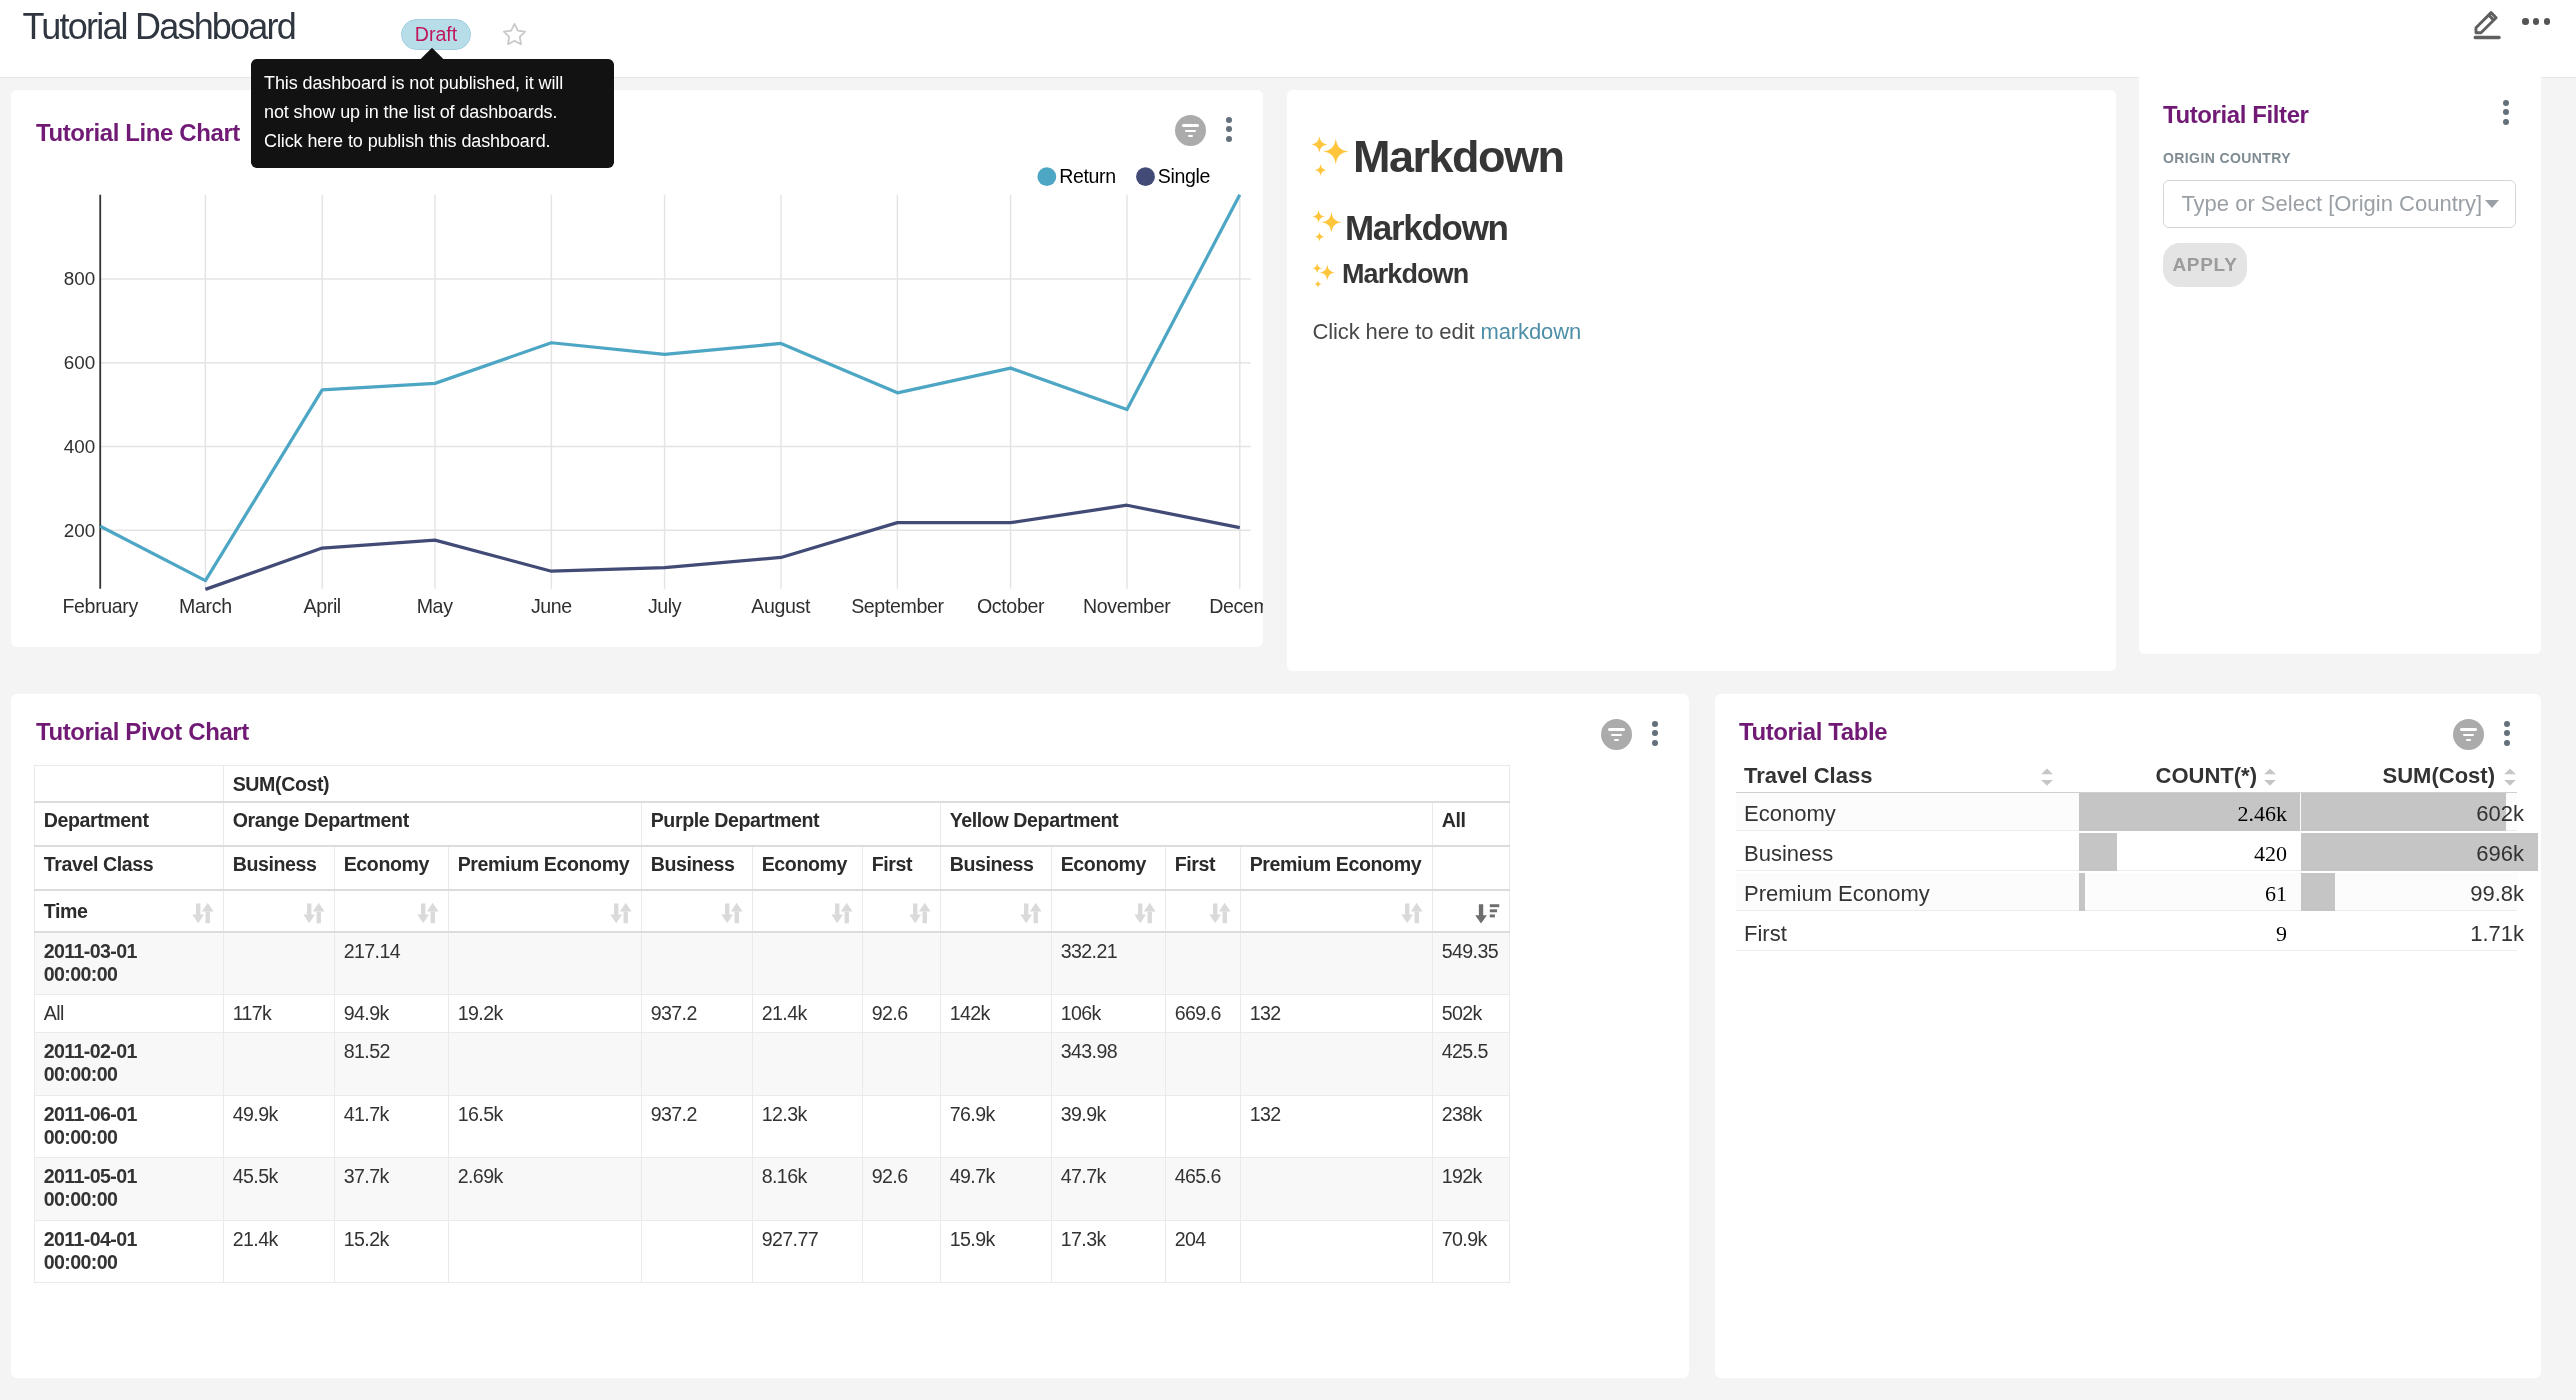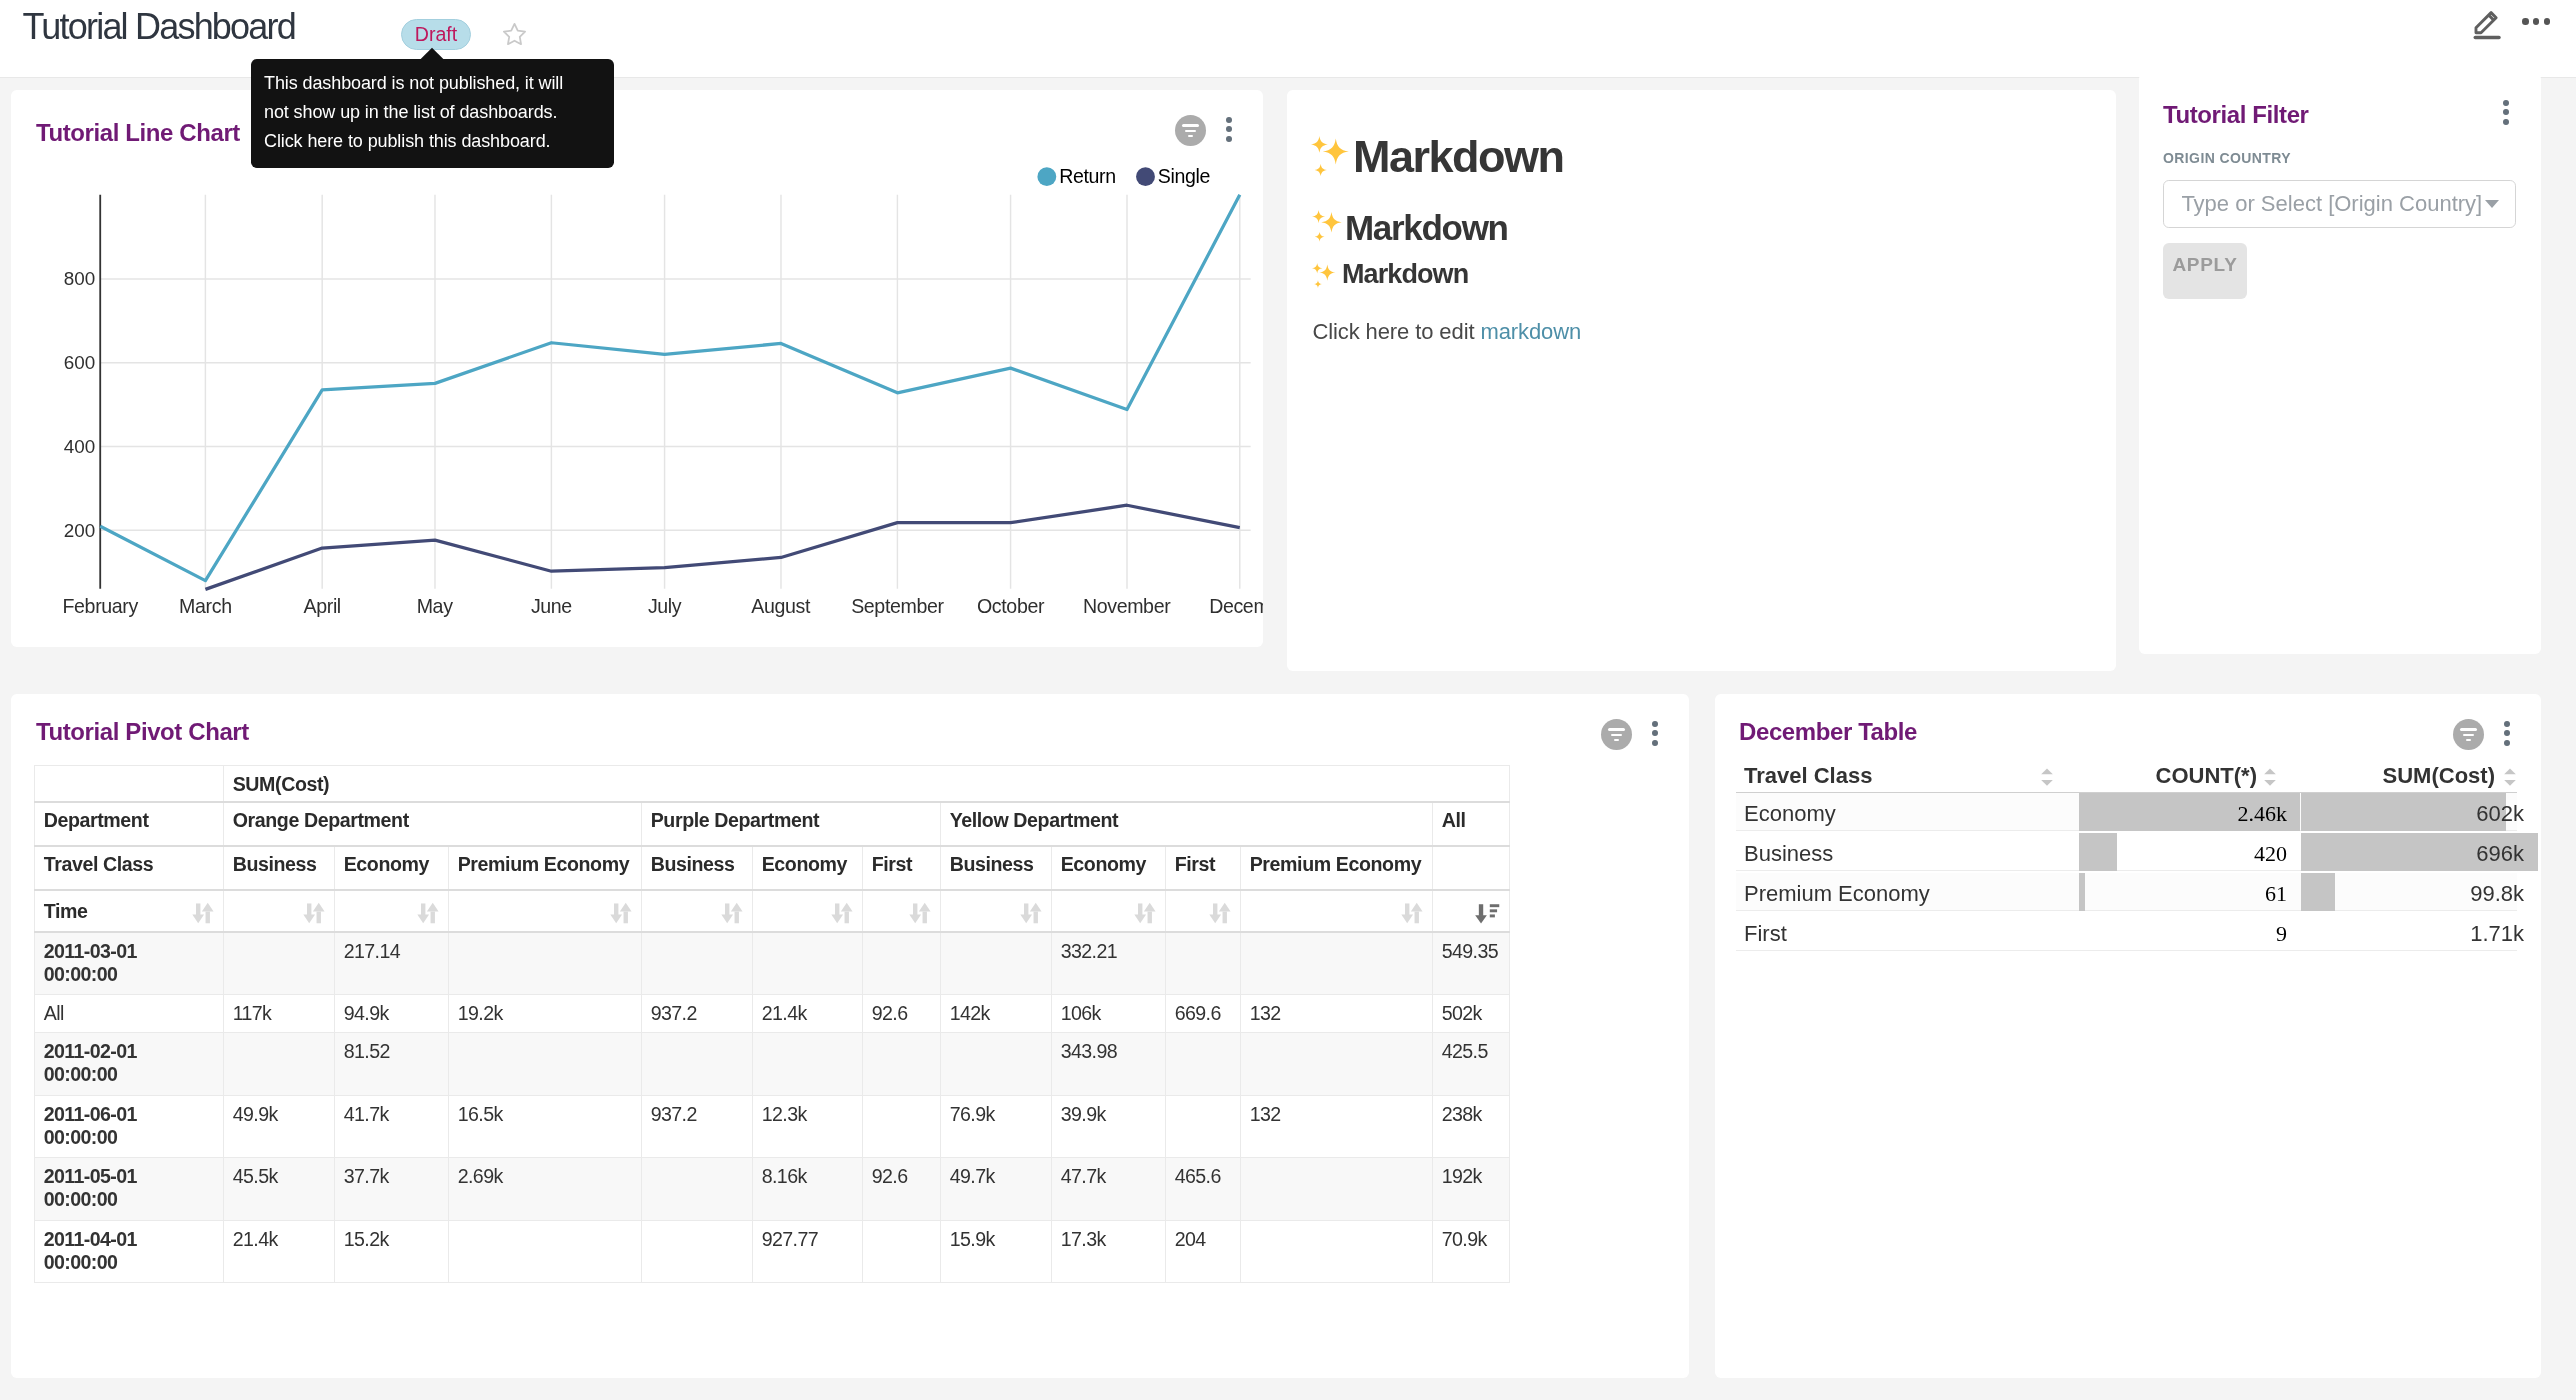--- a/index.html
+++ b/index.html
@@ -146,21 +146,21 @@
   <div class="dots3" style="left:364px;top:27px;">
       <span></span>
       <span></span>
       <span></span>
     </div>
   <div style="position:absolute;left:24px;top:77px;font-size:14px;font-weight:600;color:#7e8b93;letter-spacing:0.4px;">ORIGIN COUNTRY</div>
   <div style="position:absolute;left:24px;top:107px;width:353px;height:48px;border:1.5px solid #d5d5d5;border-radius:5.8px;background:#fff;">
     <span style="position:absolute;left:17.4px;top:10.2px;font-size:22px;color:#9aa0a6;">Type or Select [Origin Country]</span>
     <span style="position:absolute;right:16px;top:19px;width:0;height:0;border-left:7.3px solid transparent;border-right:7.3px solid transparent;border-top:8.7px solid #9aa0a6;"></span>
   </div>
-  <div style="position:absolute;left:24px;top:170px;width:84px;height:56px;background:#e4e4e4;border-radius:6px;text-align:center;line-height:44px;font-size:19px;font-weight:600;color:#9b9b9b;letter-spacing:0.7px;">APPLY</div>
+  <div style="position:absolute;left:24px;top:170px;width:84px;height:44px;background:#e4e4e4;border-radius:17px;text-align:center;line-height:44px;font-size:19px;font-weight:600;color:#9b9b9b;letter-spacing:0.7px;">APPLY</div>
 </div>
 
 <svg width="0" height="0" style="position:absolute;">
   <defs>
     <g id="sortud" fill="#dadada">
       <rect x="9.5" y="2" width="6" height="16"></rect>
       <path d="M4.5 17 L20.5 17 L12.5 29 Z"></path>
       <rect x="22.5" y="13" width="6" height="16"></rect>
       <path d="M17.5 13 L33.5 13 L25.5 1 Z"></path>
     </g>
@@ -371,21 +371,21 @@
           <td>17.3k</td>
           <td>204</td>
           <td></td>
           <td>70.9k</td>
         </tr>
   </tbody>
     </table>
 </div>
 
 <div class="card" id="cardTable" style="left:1715px;top:694px;width:826px;height:684px;">
-  <div class="ctitle" style="left:24px;top:24px;">December Table</div>
+  <div class="ctitle" style="left:24px;top:24px;">Tutorial Table</div>
   <div class="fcircle" style="left:738px;top:25px;">
       <i></i>
       <i></i>
       <i></i>
     </div>
   <div class="dots3" style="left:789px;top:27px;">
       <span></span>
       <span></span>
       <span></span>
     </div>

